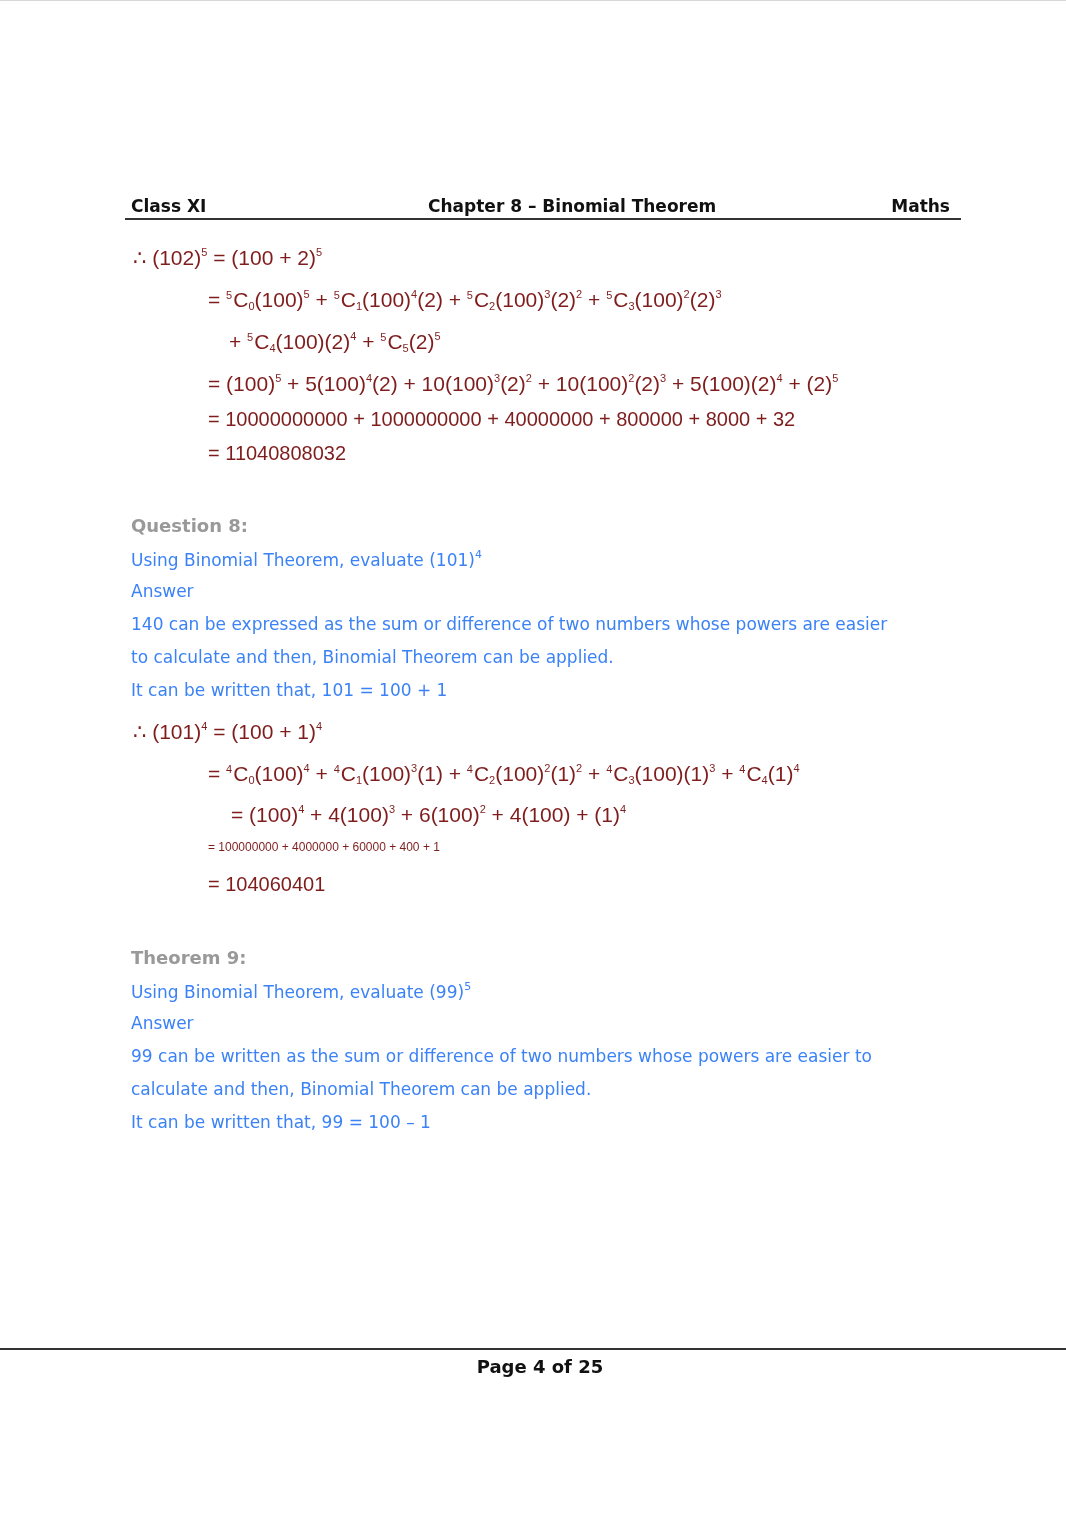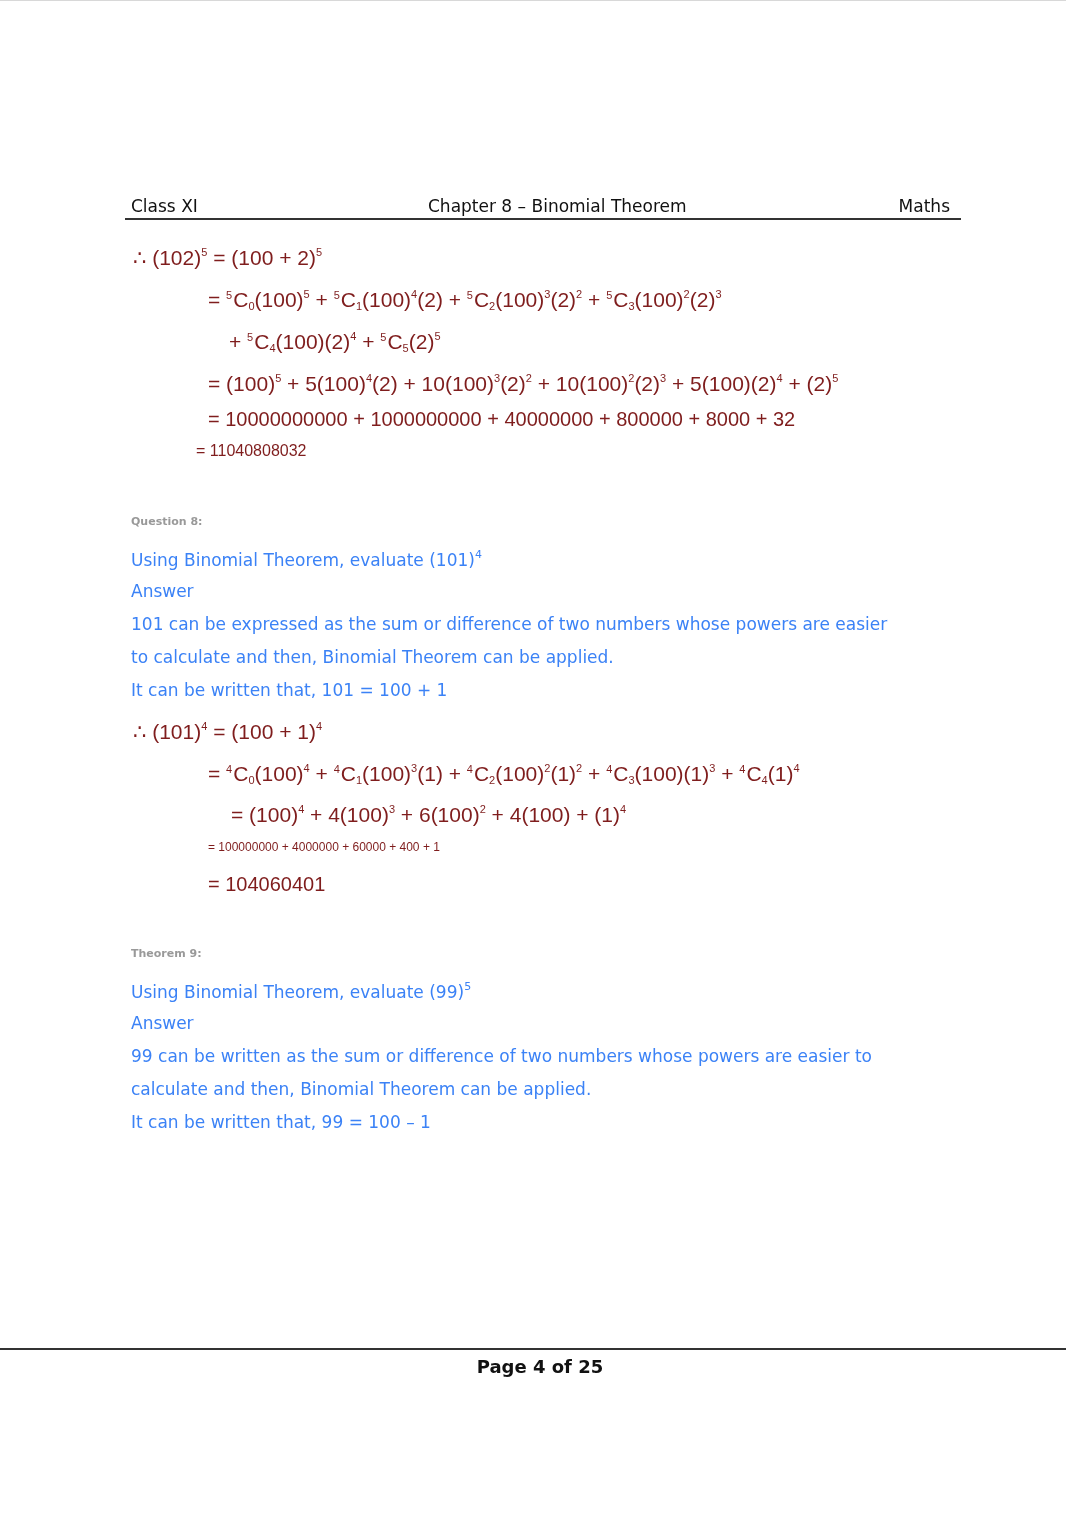--- a/index.html
+++ b/index.html
@@ -1,56 +1,56 @@
 <!DOCTYPE html>
 <html><head>
   <meta charset="utf-8">
   <style>
     html, body { margin: 0; padding: 0; background: #ffffff; }
     body { width: 1066px; height: 1514px; position: relative; overflow: hidden;
            font-family: "DejaVu Sans", sans-serif; color: #111; }
     .topline { position: absolute; left: 0; top: 0; width: 1066px; height: 1px; background: #d8d8d8; }
     .header { position: absolute; left: 125px; top: 196px; width: 836px; height: 22px;
-              border-bottom: 2px solid #333; font-size: 17px; }
+              border-bottom: 2px solid #333; font-size: 17px; font-weight: bold; }
     .header span { position: absolute; top: 0; }
     .h-left { left: 6px; }
     .h-center { left: 275px; margin-left: 28px; }
     .h-right { right: 11px; }
     .math { position: absolute; font-family: Liberation Sans, sans-serif; font-size: 21px; color: #7f1d1d; white-space: nowrap; }
     .math sup { font-size: 11px; vertical-align: 9px; }
     .math sub { font-size: 11px; vertical-align: -3px; }
     .math .lsup { font-size: 11px; vertical-align: 8px; margin-right: 1px; }
     .txt { position: absolute; left: 131px; font-size: 17px; color: #3b82f6; white-space: nowrap; }
     .txt sup { font-size: 11px; vertical-align: 8px; }
-    .qhead { position: absolute; left: 131px; font-size: 11px; font-weight: bold; color: #999999; }
+    .qhead { position: absolute; left: 131px; font-size: 18px; font-weight: bold; color: #999999; }
     .footline { position: absolute; left: 0; top: 1348px; width: 1066px; height: 2px; background: #333; }
     .footer { position: absolute; left: 0; top: 1356px; width: 1080px; text-align: center; font-weight: bold; font-size: 18px; color: #111; }
   </style>
 </head>
 <body>
 
 <div class="topline"></div>
 
 <div class="header">
   <span class="h-left">Class XI</span>
   <span class="h-center">Chapter 8 – Binomial Theorem</span>
   <span class="h-right">Maths</span>
 </div>
 
 <div class="math" style="left:133px; top:246px;">∴ (102)<sup>5</sup> = (100 + 2)<sup>5</sup></div>
 <div class="math" style="left:208px; top:288px;">= <span class="lsup">5</span>C<sub>0</sub>(100)<sup>5</sup> + <span class="lsup">5</span>C<sub>1</sub>(100)<sup>4</sup>(2) + <span class="lsup">5</span>C<sub>2</sub>(100)<sup>3</sup>(2)<sup>2</sup> + <span class="lsup">5</span>C<sub>3</sub>(100)<sup>2</sup>(2)<sup>3</sup></div>
 <div class="math" style="left:229px; top:330px;">+ <span class="lsup">5</span>C<sub>4</sub>(100)(2)<sup>4</sup> + <span class="lsup">5</span>C<sub>5</sub>(2)<sup>5</sup></div>
 <div class="math" style="left:208px; top:372px;">= (100)<sup>5</sup> + 5(100)<sup>4</sup>(2) + 10(100)<sup>3</sup>(2)<sup>2</sup> + 10(100)<sup>2</sup>(2)<sup>3</sup> + 5(100)(2)<sup>4</sup> + (2)<sup>5</sup></div>
 <div class="math" style="left:208px; top:408px; font-size:20px;">= 10000000000 + 1000000000 + 40000000 + 800000 + 8000 + 32</div>
-<div class="math" style="left:196px; top:442px; font-size:16px;">= 11040808032</div>
+<div class="math" style="left:208px; top:442px; font-size:20px;">= 11040808032</div>
 
 <div class="qhead" style="top:515px;">Question 8:</div>
 <div class="txt" style="top:548px;"><span>Using Binomial Theorem, evaluate (101)</span><sup>4</sup></div>
 <div class="txt" style="top:581px;">Answer</div>
-<div class="txt" style="top:614px;">101 can be expressed as the sum or difference of two numbers whose powers are easier</div>
+<div class="txt" style="top:614px;">140 can be expressed as the sum or difference of two numbers whose powers are easier</div>
 <div class="txt" style="top:647px;">to calculate and then, Binomial Theorem can be applied.</div>
 <div class="txt" style="top:680px;">It can be written that, 101 = 100 + 1</div>
 
 <div class="math" style="left:133px; top:720px;">∴ (101)<sup>4</sup> = (100 + 1)<sup>4</sup></div>
 <div class="math" style="left:208px; top:762px;">= <span class="lsup">4</span>C<sub>0</sub>(100)<sup>4</sup> + <span class="lsup">4</span>C<sub>1</sub>(100)<sup>3</sup>(1) + <span class="lsup">4</span>C<sub>2</sub>(100)<sup>2</sup>(1)<sup>2</sup> + <span class="lsup">4</span>C<sub>3</sub>(100)(1)<sup>3</sup> + <span class="lsup">4</span>C<sub>4</sub>(1)<sup>4</sup></div>
 <div class="math" style="left:208px; top:803px;margin-left:23px;">= (100)<sup>4</sup> + 4(100)<sup>3</sup> + 6(100)<sup>2</sup> + 4(100) + (1)<sup>4</sup></div>
 <div class="math" style="left:208px; top:840px; font-size:12px;">= 100000000 + 4000000 + 60000 + 400 + 1</div>
 <div class="math" style="left:208px; top:873px; font-size:20px;">= 104060401</div>
 
 <div class="qhead" style="top:947px;">Theorem 9:</div>

